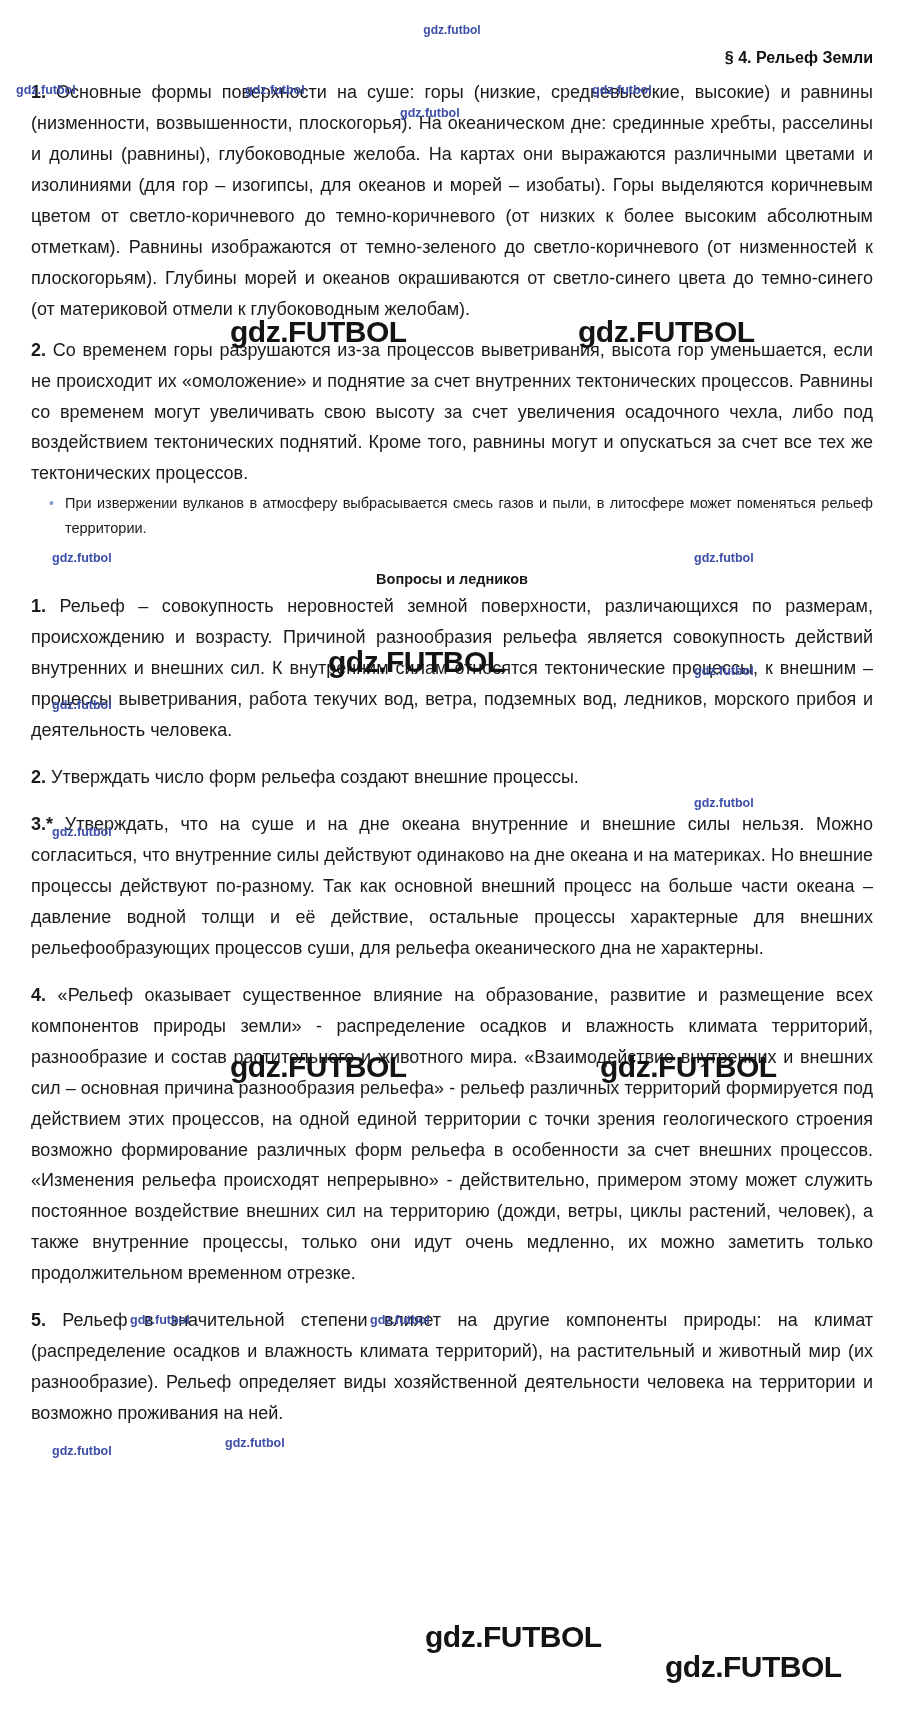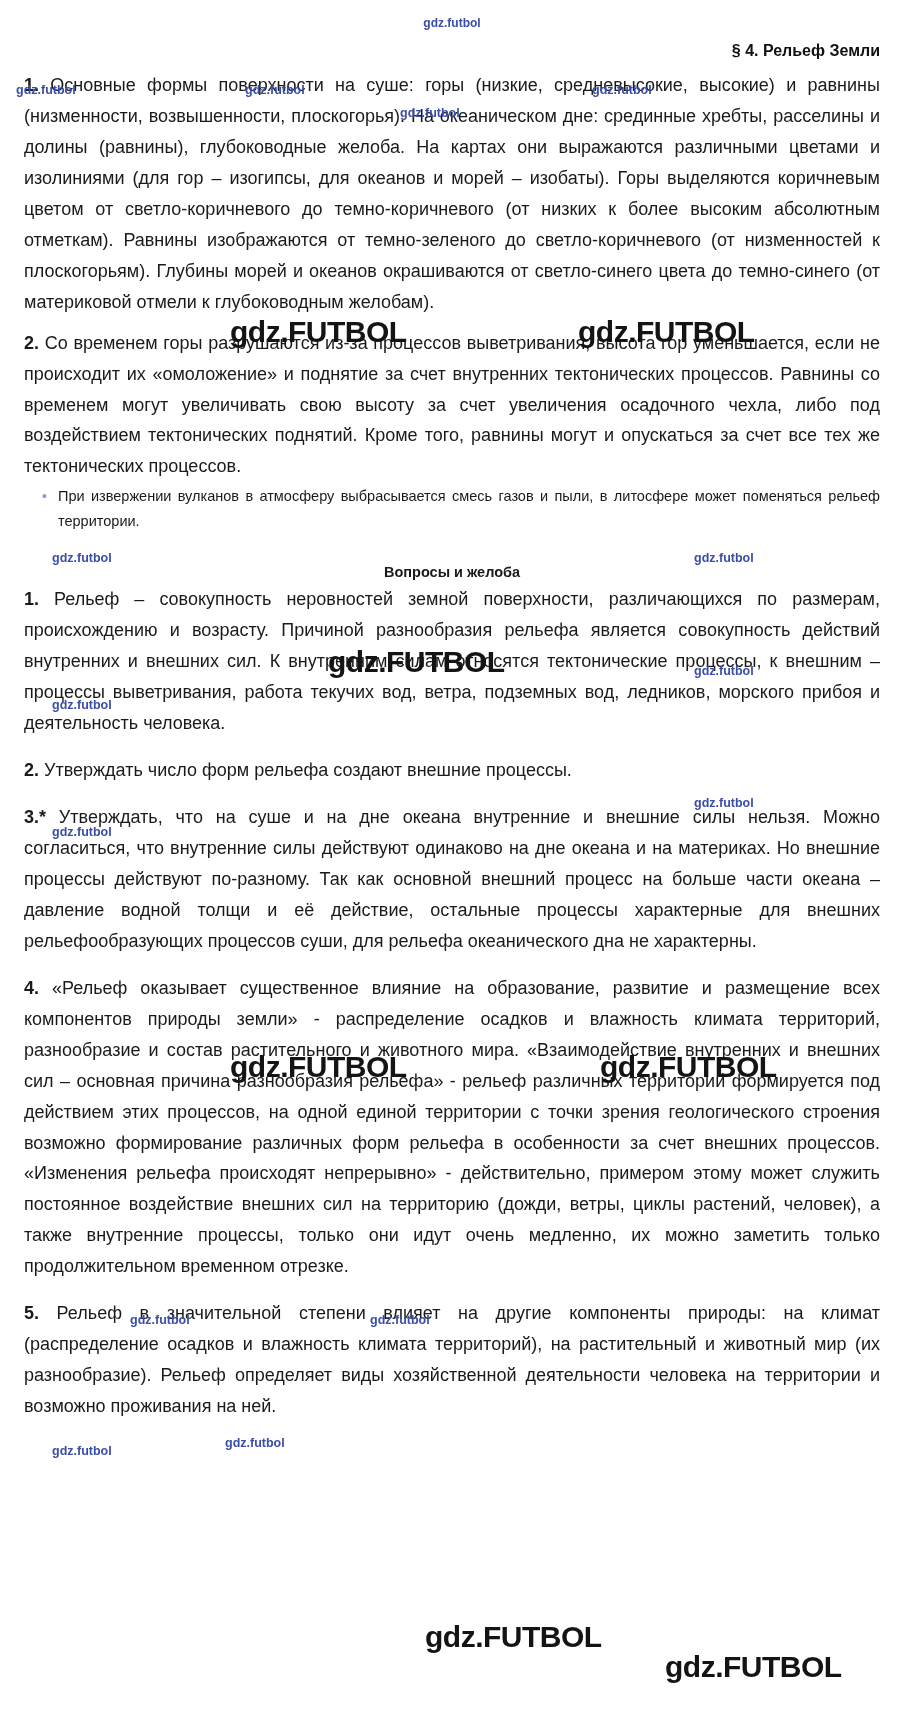--- a/index.html
+++ b/index.html
@@ -12,21 +12,21 @@
     background: #ffffff;
     font-family: "Liberation Sans", sans-serif;
     color: #1a1a1a;
     position: relative;
     overflow: hidden;
   }
   .page {
     position: relative;
     width: 904px;
     min-height: 1712px;
-    padding: 10px;
+    padding: 17px;
     box-sizing: border-box;
   }
   .content {
     position: relative;
     z-index: 2;
     padding: 0 14px 0 14px;
   }
   .top-watermark {
     text-align: center;
     color: #3b4ea8;
@@ -117,21 +117,21 @@
 
     <p class="para gap"><span class="num">1.</span><span> Основные формы поверхности на суше: горы (низкие, средневысокие, высокие) и равнины (низменности, возвышенности, плоскогорья). На океаническом дне: срединные хребты, расселины и долины (равнины), глубоководные желоба. На картах они выражаются различными цветами и изолиниями (для гор – изогипсы, для океанов и морей – изобаты). Горы выделяются коричневым цветом от светло-коричневого до темно-коричневого (от низких к более высоким абсолютным отметкам). Равнины изображаются от темно-зеленого до светло-коричневого (от низменностей к плоскогорьям). Глубины морей и океанов окрашиваются от светло-синего цвета до темно-синего (от материковой отмели к глубоководным желобам).</span></p>
 
     <p class="para"><span class="num">2.</span><span> Со временем горы разрушаются из-за процессов выветривания, высота гор уменьшается, если не происходит их «омоложение» и поднятие за счет внутренних тектонических процессов. Равнины со временем могут увеличивать свою высоту за счет увеличения осадочного чехла, либо под воздействием тектонических поднятий. Кроме того, равнины могут и опускаться за счет все тех же тектонических процессов.</span></p>
 
 
     <ul class="bullets">
       <li>При извержении вулканов в атмосферу выбрасывается смесь газов и пыли, в литосфере может поменяться рельеф территории.</li>
     </ul>
 
-    <h2 class="sub-title tight">Вопросы и желоба</h2>
+    <h2 class="sub-title tight">Вопросы и ледников</h2>
 
     <p class="para"><span class="num">1.</span><span> Рельеф – совокупность неровностей земной поверхности, различающихся по размерам, происхождению и возрасту. Причиной разнообразия рельефа является совокупность действий внутренних и внешних сил. К внутренним силам относятся тектонические процессы, к внешним – процессы выветривания, работа текучих вод, ветра, подземных вод, ледников, морского прибоя и деятельность человека.</span></p>
 
     <div class="spacer-sm"></div>
 
     <p class="para"><span class="num">2.</span><span> Утверждать число форм рельефа создают внешние процессы.</span></p>
 
     <div class="spacer-sm"></div>
 
     <p class="para"><span class="num">3.*</span><span> Утверждать, что на суше и на дне океана внутренние и внешние силы нельзя. Можно согласиться, что внутренние силы действуют одинаково на дне океана и на материках. Но внешние процессы действуют по-разному. Так как основной внешний процесс на больше части океана – давление водной толщи и её действие, остальные процессы характерные для внешних рельефообразующих процессов суши, для рельефа океанического дна не характерны.</span></p>

